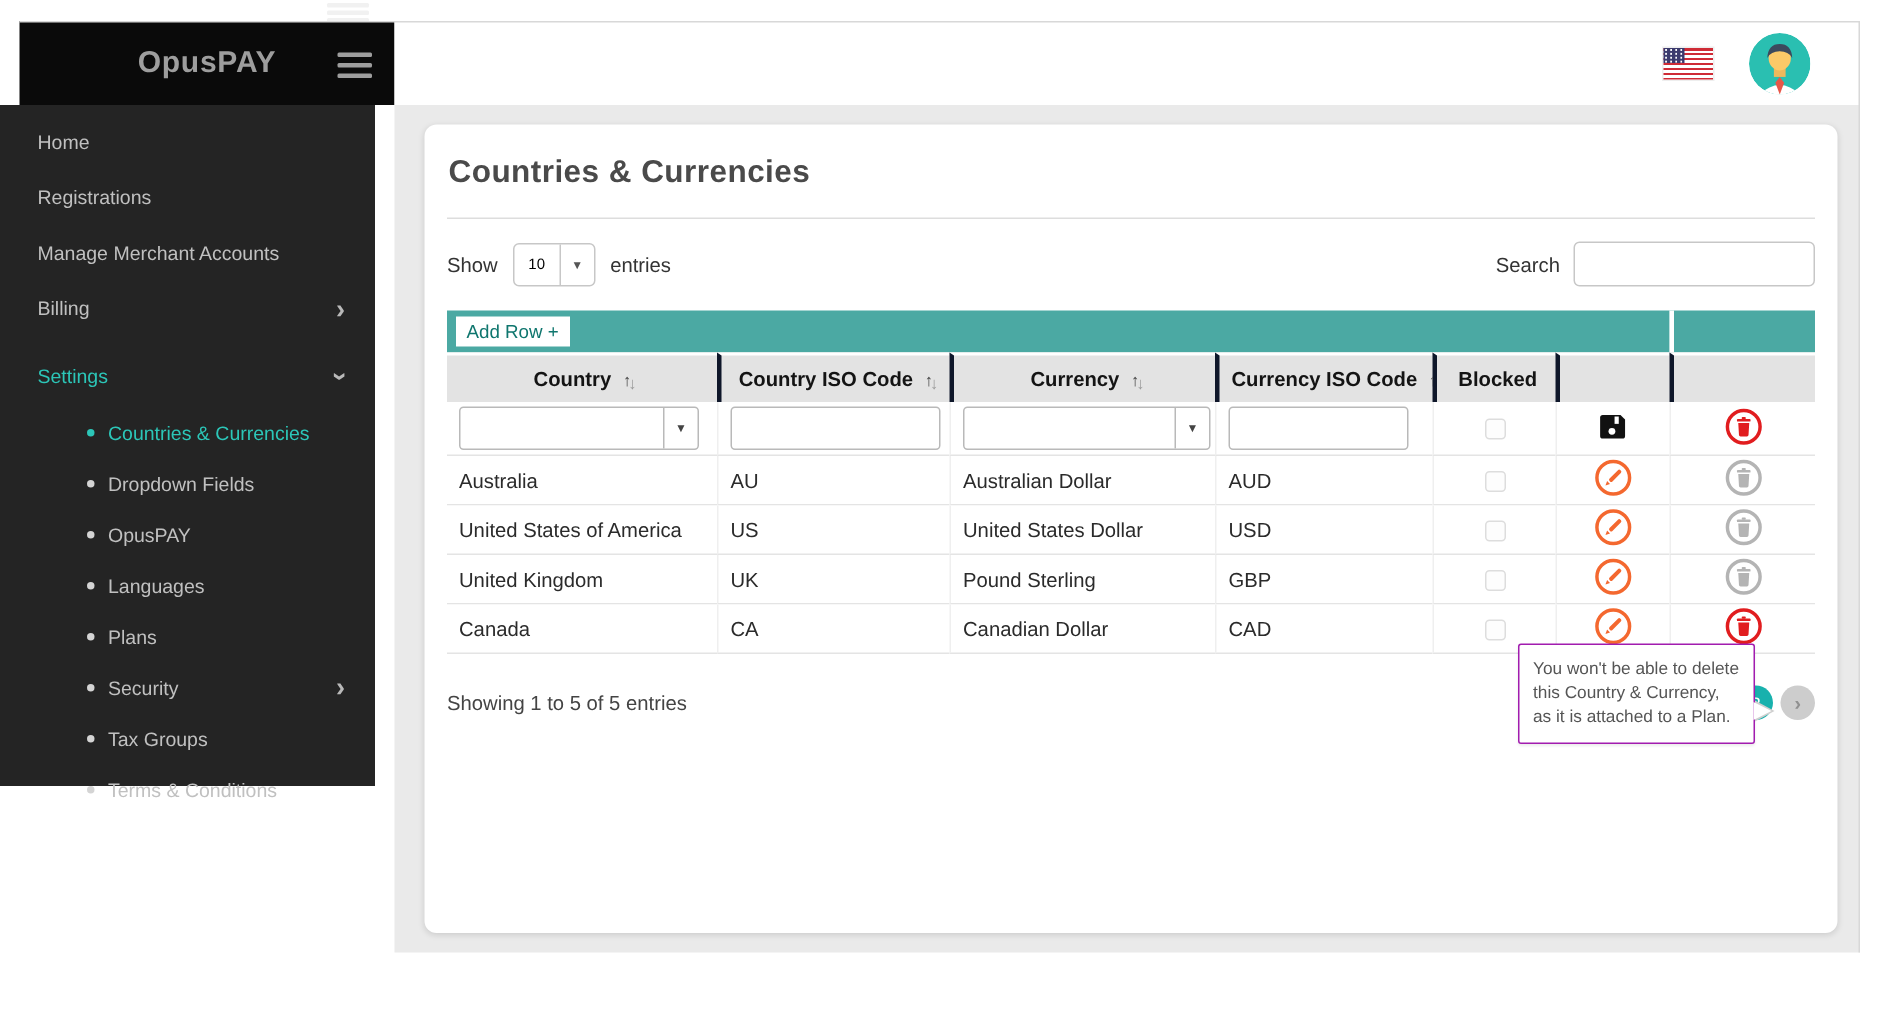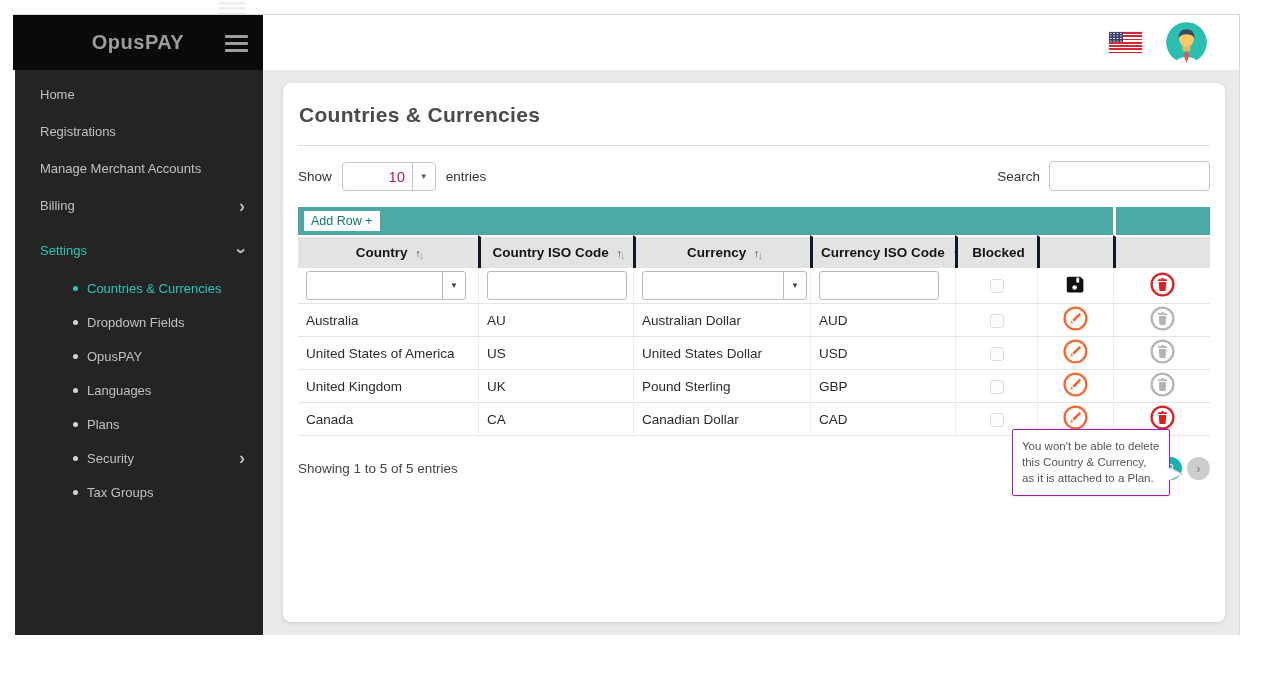--- a/index.html
+++ b/index.html
@@ -21,21 +21,21 @@
             border-top:1px solid #d8d8d8; border-right:1px solid #d8d8d8;
             display:flex; align-items:center; justify-content:flex-end; gap:24px; padding-right:32px; }
 
   .flag { width:33px; height:21px; position:relative; box-shadow:0 0 0 1px #eee;
           background:repeating-linear-gradient(180deg,#cf2b36 0 1.7px,#fff 1.7px 3.3px); }
   .flag .canton { position:absolute; left:0; top:0; width:14px; height:10px; background:#3c3b6e;
           background-image:radial-gradient(#fff 22%, transparent 25%); background-size:3.4px 2.6px; }
 
   .avatar { width:41px; height:41px; border-radius:50%; overflow:hidden; cursor:pointer; }
 
-  .sidebar { position:absolute; left:15px; top:70px; width:250px; height:565px; background:#242424;
+  .sidebar { position:absolute; left:0; top:70px; width:250px; height:454px; background:#242424;
              padding-top:6px; font-size:13px; color:#c0c0c0; }
   .nav-item { display:flex; align-items:center; padding:11px 20px 11px 25px; cursor:pointer; position:relative; }
   .nav-item.gap-above { margin-top:8px; }
   .nav-label { flex:1; }
   .nav-item.active-teal { color:#2cc6b8; }
   .chev { color:#b9b9b9; font-size:18px; font-weight:bold; line-height:10px; display:inline-block; }
   .chev.down { transform:rotate(90deg); }
   .subnav { padding:2px 0 4px 0; }
   .sub-item { display:flex; align-items:center; padding:9.5px 20px 9.5px 58px; cursor:pointer; position:relative; }
   .dot { width:5px; height:5px; border-radius:50%; background:#d4d4d4; margin-right:9px; flex:none; }
@@ -48,21 +48,21 @@
   
   .card { position:absolute; left:20px; top:13px; width:942px; height:539px; background:#fff;
           border-radius:8px; box-shadow:0 1px 4px rgba(0,0,0,.13); padding:0 15px; }
   .page-title { font-size:21px; font-weight:600; color:#4a4a4a; letter-spacing:.3px; padding:20px 1px 18px 1px; }
   .divider { border:none; border-top:1px solid #ddd; }
 
   .controls { display:flex; align-items:center; justify-content:space-between; margin-top:15px; }
   .show-group, .search-group { display:flex; align-items:center; font-size:13.5px; color:#333; }
   .fselect-len { display:flex; align-items:stretch; border:1px solid #c7c7c7; border-radius:4px; height:29px;
                  margin:0 10px; cursor:pointer; background:#fff; }
-  .fselect-len .val { width:30px; display:flex; align-items:center; justify-content:center; font-size:15px; color:#be185d;margin-left:39px; }
+  .fselect-len .val { width:30px; display:flex; align-items:center; justify-content:center; font-size:10px; color:#000000; }
   .fselect-len .btn { width:23px; display:flex; align-items:center; justify-content:center;
                       border-left:1px solid #c7c7c7; font-size:8px; color:#555; }
   .search-group input { width:161px; height:30px; border:1px solid #c7c7c7; border-radius:4px; margin-left:9px;
                         padding:0 8px; font-size:13px; outline:none; }
 
   
   .tblwrap { margin-top:16px; position:relative; }
   table.tbl { border-collapse:separate; border-spacing:0; table-layout:fixed; width:912px; font-size:13.5px; color:#2b2b2b; }
   .tbl td, .tbl th { overflow:hidden; }
   tr.addrow-tr td { background:#4ba9a3; height:28px; padding:0 0 0 6px; }
@@ -196,20 +196,24 @@
     </div>
     <div class="sub-item">
       <span class="dot"></span>
       <span class="nav-label">Security</span>
       <span class="chev">›</span>
     </div>
     <div class="sub-item">
       <span class="dot"></span>
       <span>Tax Groups</span>
     </div>
+    <div class="sub-item">
+      <span class="dot"></span>
+      <span>Terms &amp; Conditions</span>
+    </div>
   </div>
 </div>
 
 <div class="content">
   <div class="card">
     <div class="page-title">Countries &amp; Currencies</div>
     <hr class="divider">
 
     <div class="controls">
       <div class="show-group">

